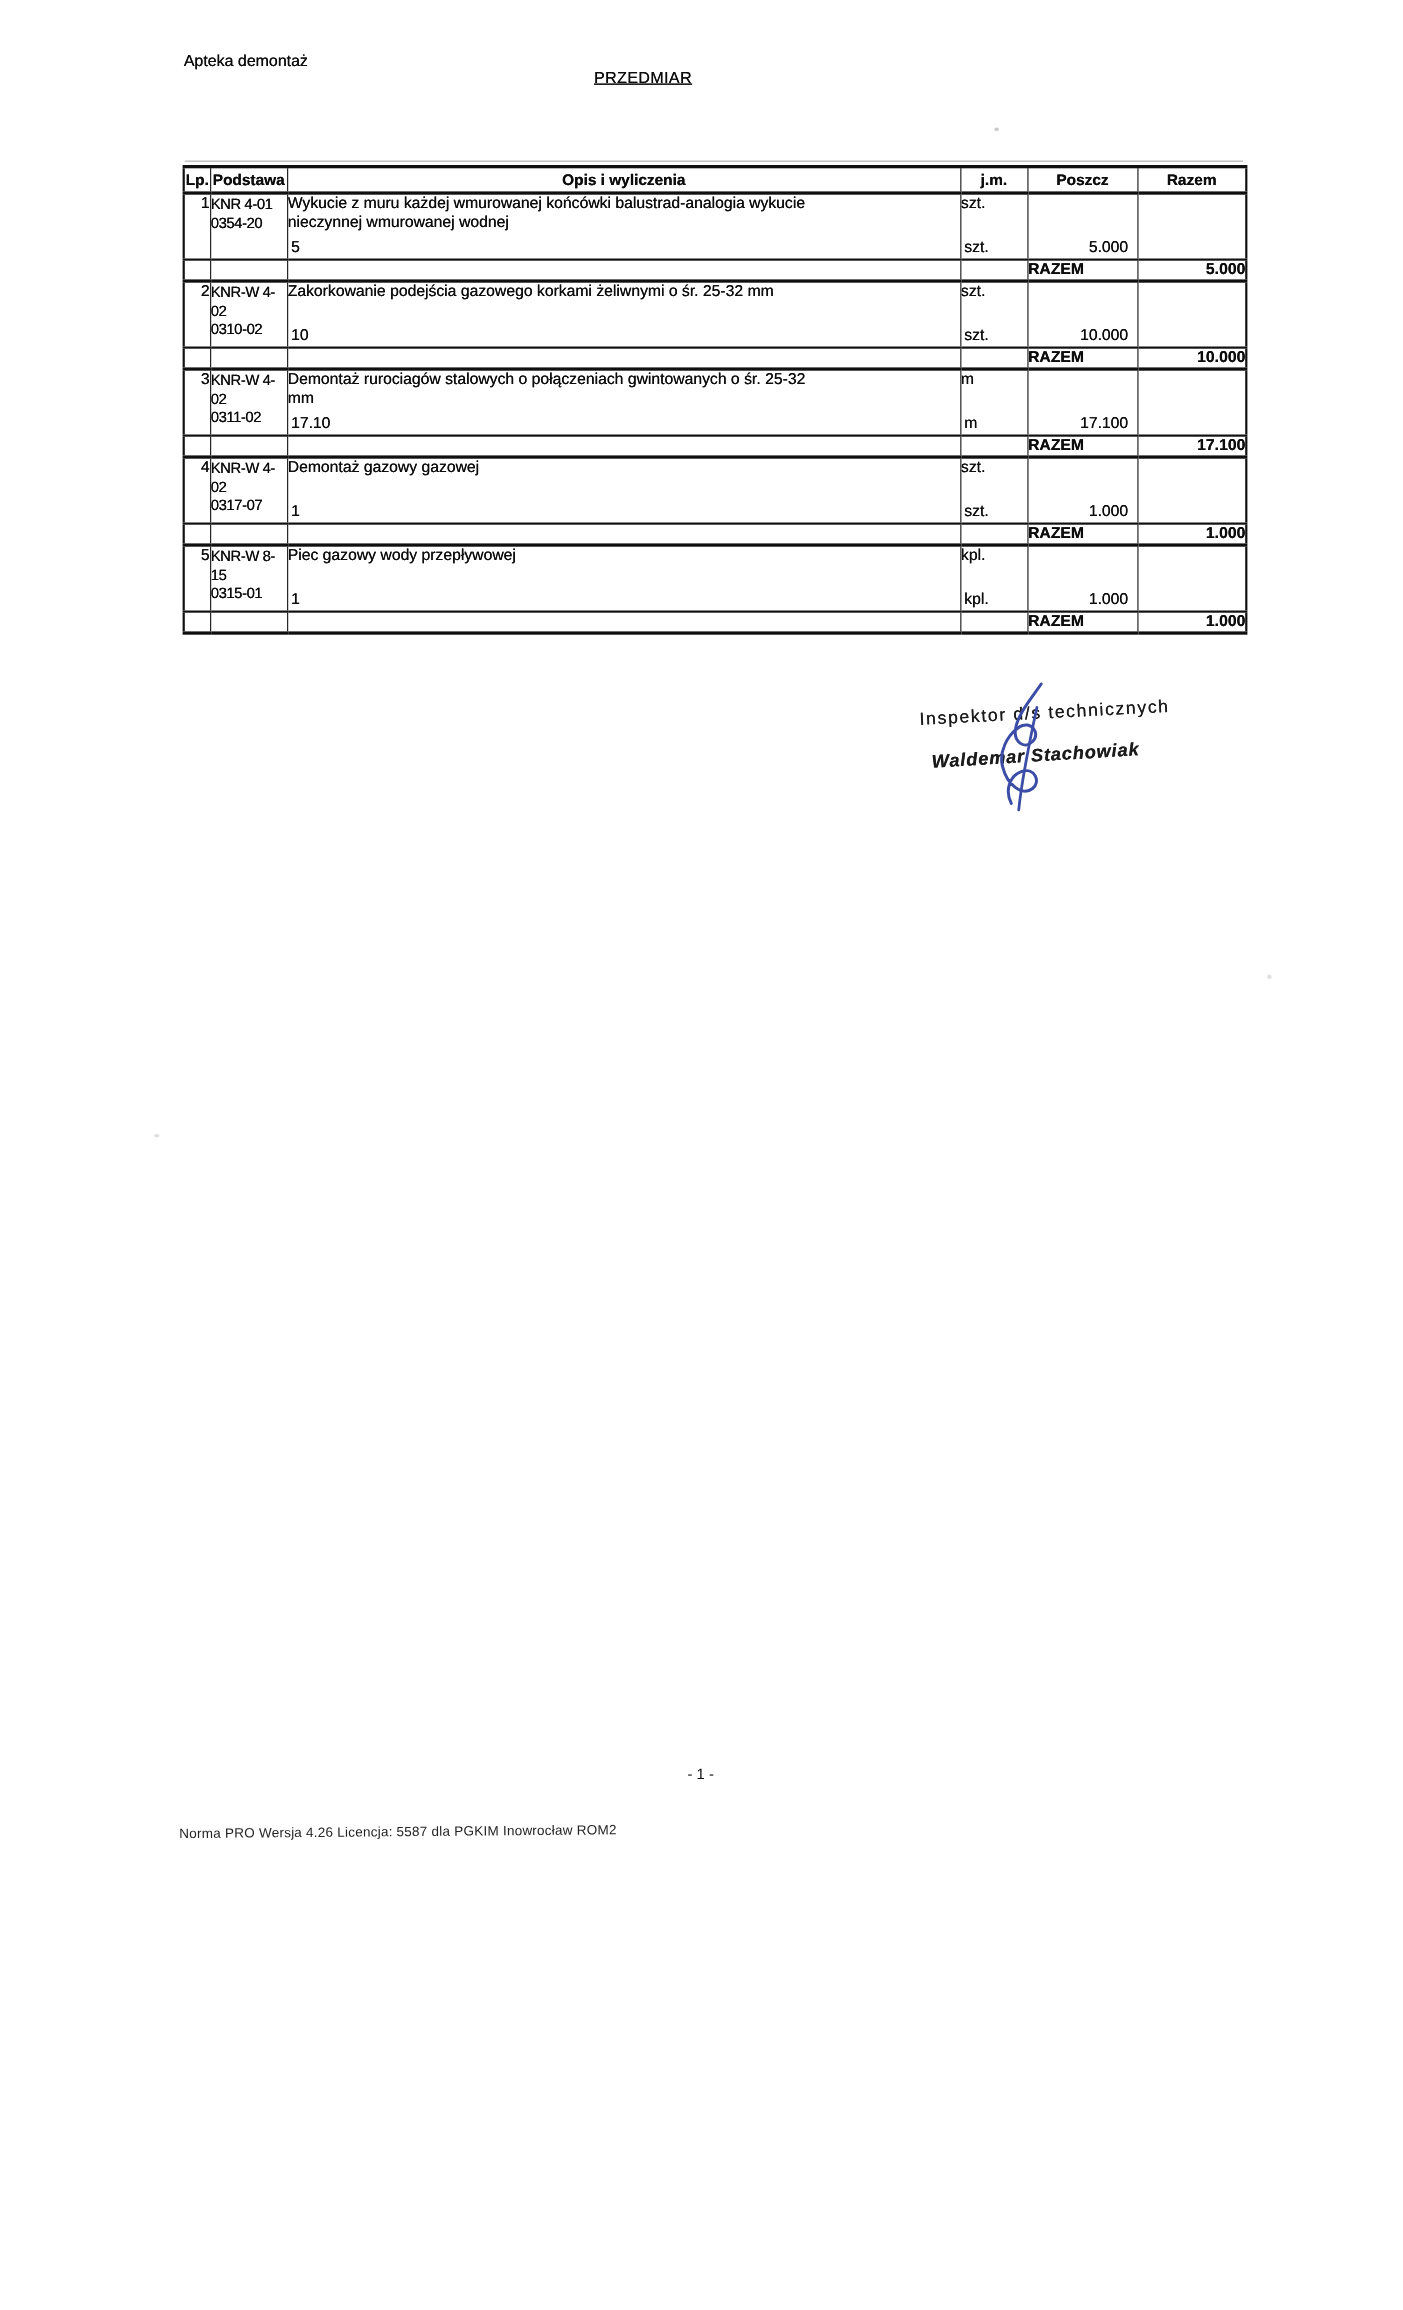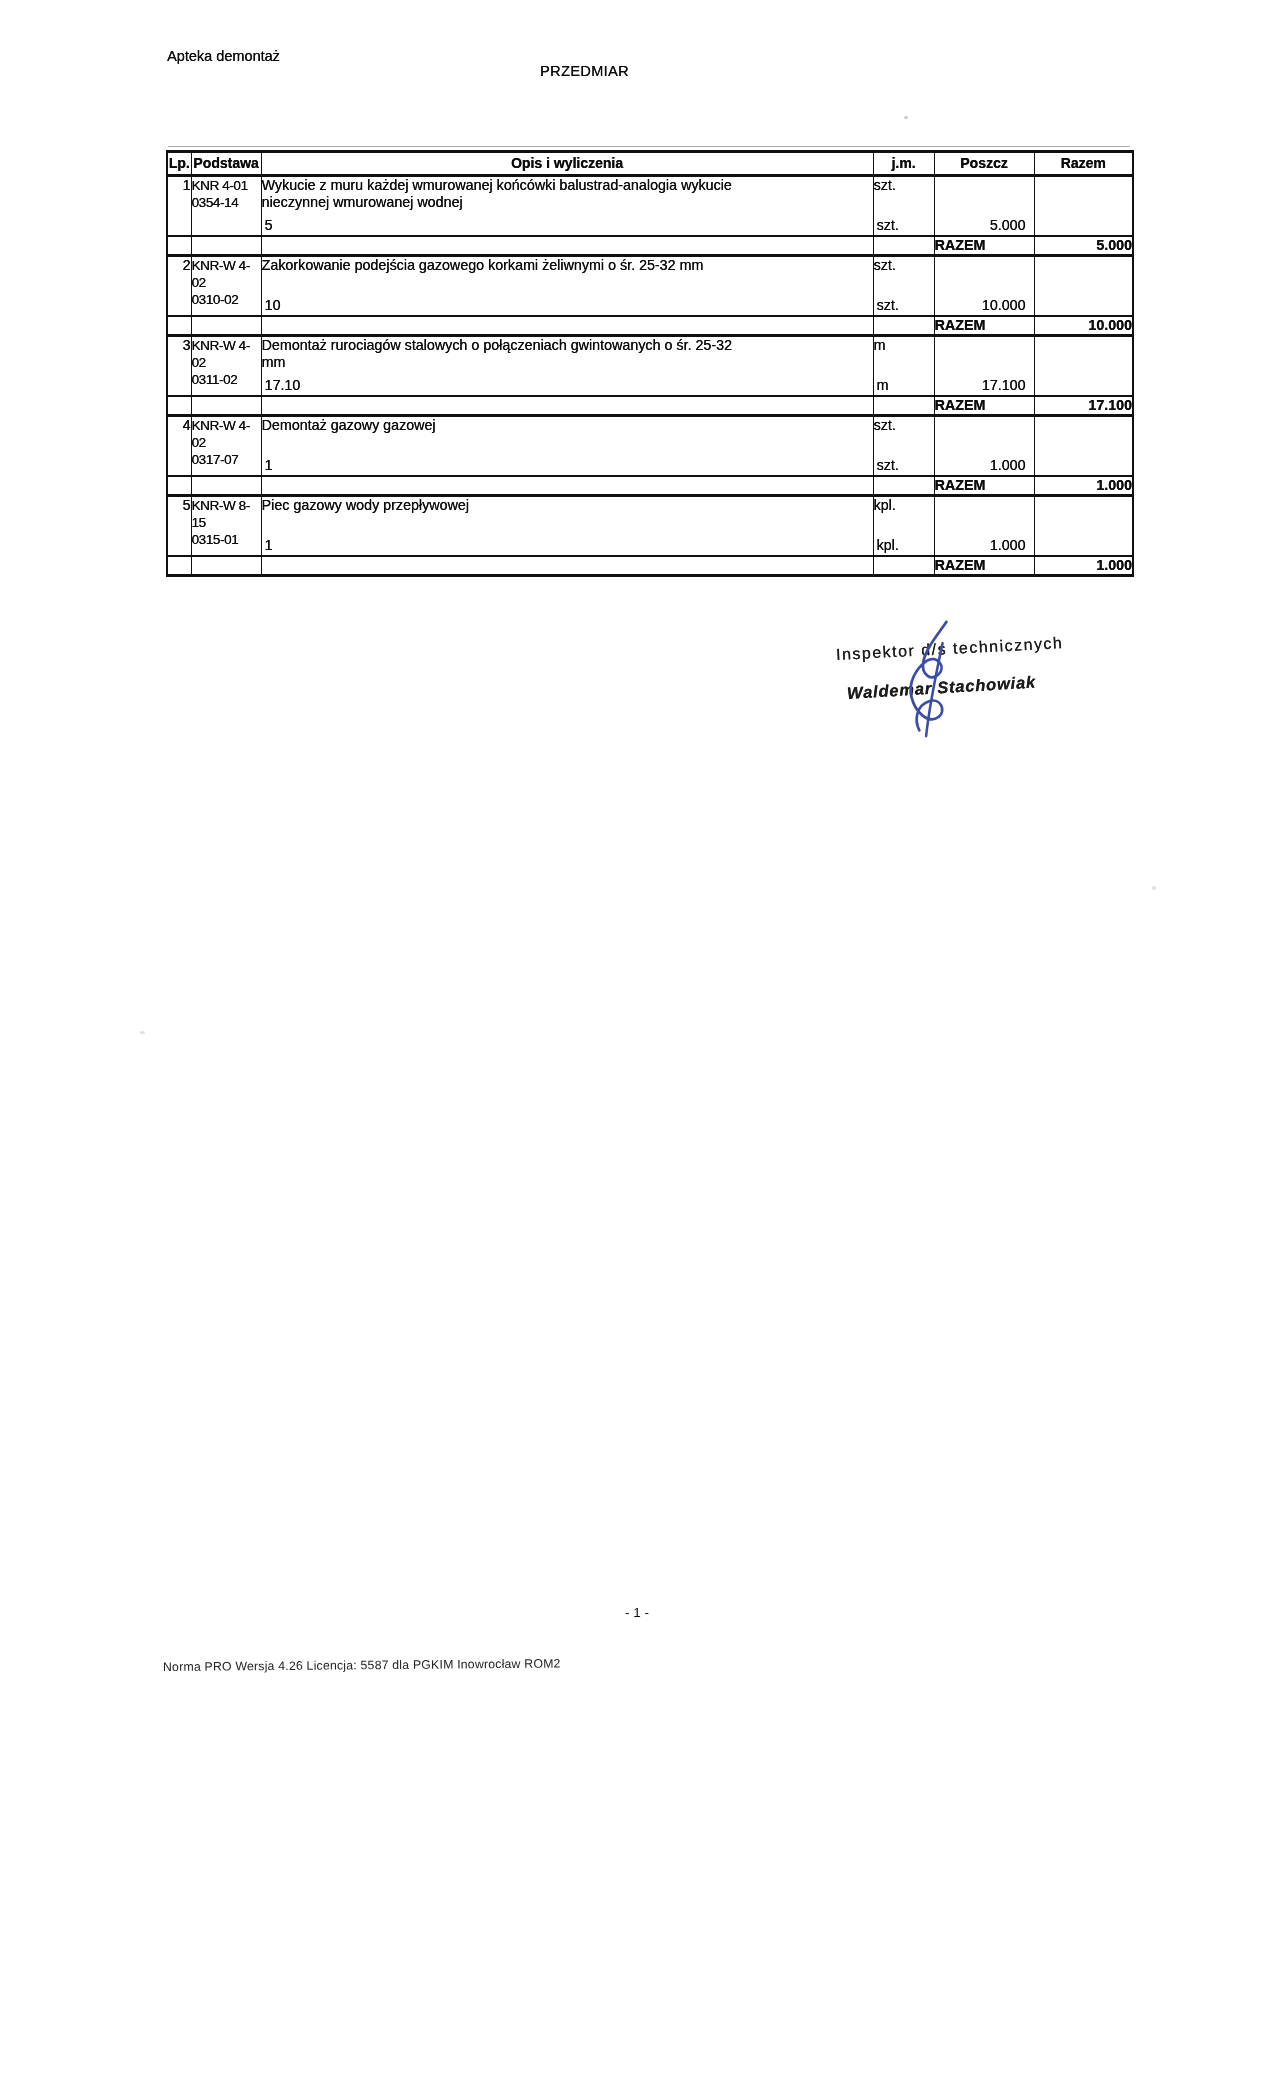--- a/index.html
+++ b/index.html
@@ -4,21 +4,21 @@
 <style>
   html,body { margin:0; padding:0; }
   body {
     width:1275px; height:2100px; background:#ffffff; position:relative;
     font-family:"Liberation Sans", sans-serif; color:#0d0d0d;
     overflow:hidden;
   }
   .txt { text-shadow:0.2px 0 0 currentColor; }
 
   .doc-header-left { position:absolute; left:167px; top:48px; font-size:14.5px; }
-  .doc-title { position:absolute; left:540px; top:63px; font-size:14.5px; letter-spacing:0.4px; }
+  .doc-title { position:absolute; left:540px; top:63px; font-size:14.5px; letter-spacing:0.4px;text-decoration:underline; }
 
   
   .top-ghost-line { position:absolute; left:168px; top:146px; width:962px; height:1px; background:#6a6a6a; opacity:0.55; }
   .speck { position:absolute; background:#c9c9c9; border-radius:50%; }
   .speck.s1 { left:904px; top:116px; width:4px; height:3px; }
   .speck.s2 { left:1152px; top:886px; width:4px; height:4px; opacity:0.6; }
   .speck.s3 { left:140px; top:1031px; width:5px; height:3px; opacity:0.6; }
 
   .table-wrap { position:absolute; left:166px; top:150px; width:1148px; }
   table.przedmiar {
@@ -96,21 +96,21 @@
     <th>Opis i wyliczenia</th>
     <th>j.m.</th>
     <th>Poszcz</th>
     <th>Razem</th>
   </tr>
 
   <tr class="row-main">
     <td class="c-lp">1</td>
     <td class="c-pod">
       <div>KNR 4-01</div>
-      <div>0354-14</div>
+      <div>0354-20</div>
     </td>
     <td class="c-opis">
       <div>Wykucie z muru każdej wmurowanej końcówki balustrad-analogia wykucie</div>
       <div>nieczynnej wmurowanej wodnej</div>
       <div class="calc">5</div>
     </td>
     <td class="c-jm">
       <span class="jm-top">szt.</span>
       <span class="jm-bot">szt.</span>
     </td>

